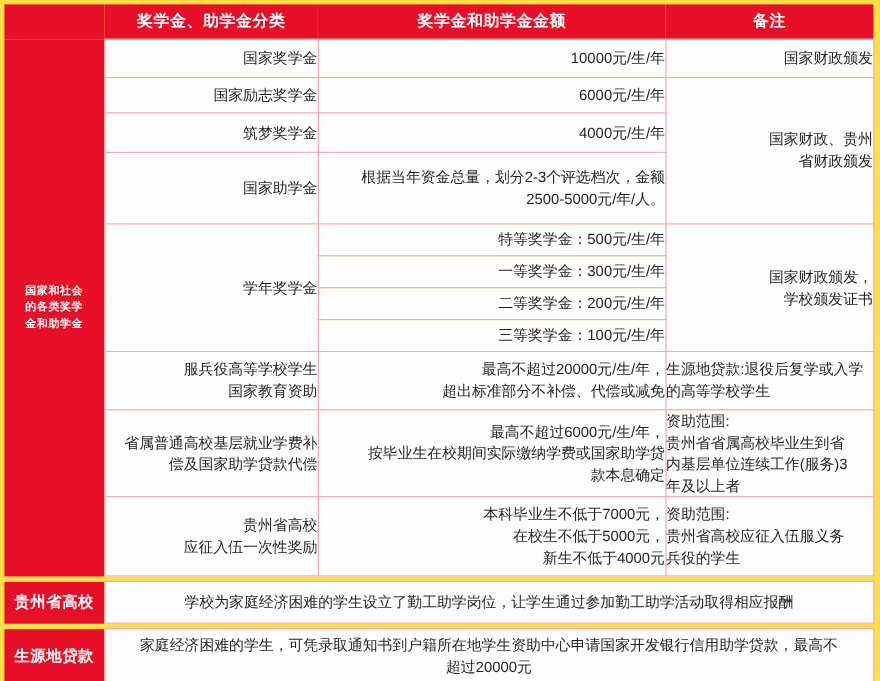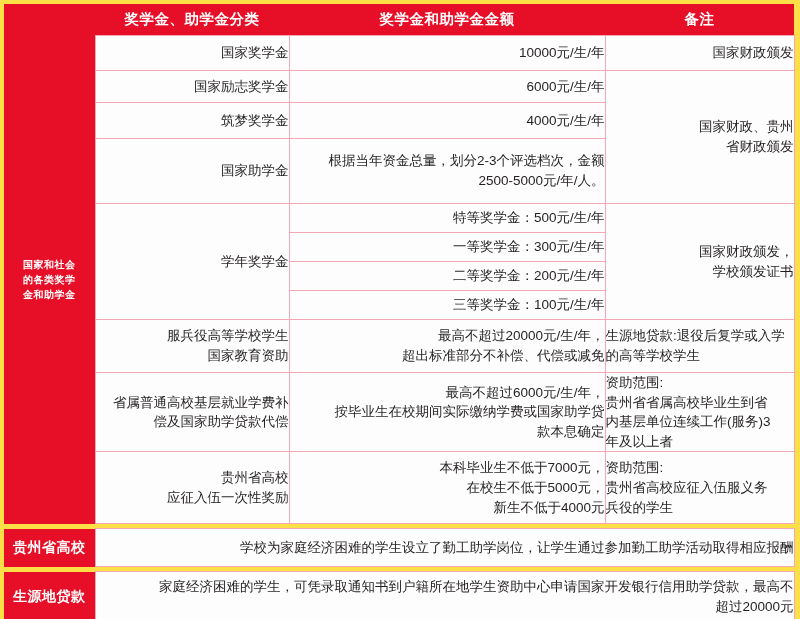--- a/index.html
+++ b/index.html
@@ -107,21 +107,21 @@
     color: #ffffff;
     font-weight: bold;
     font-size: 14px;
     text-align: center;
     letter-spacing: 0.5px;
   }
   .bottom-body {
     font-size: 13.5px;
     color: #231f20;
     line-height: 1.5;
-    text-align: right;
+    text-align: center;
     padding: 6px 10px;
   }
 </style>
 </head>
 <body>
 
 <div class="page">
 
   <table class="grid">
     <colgroup>

